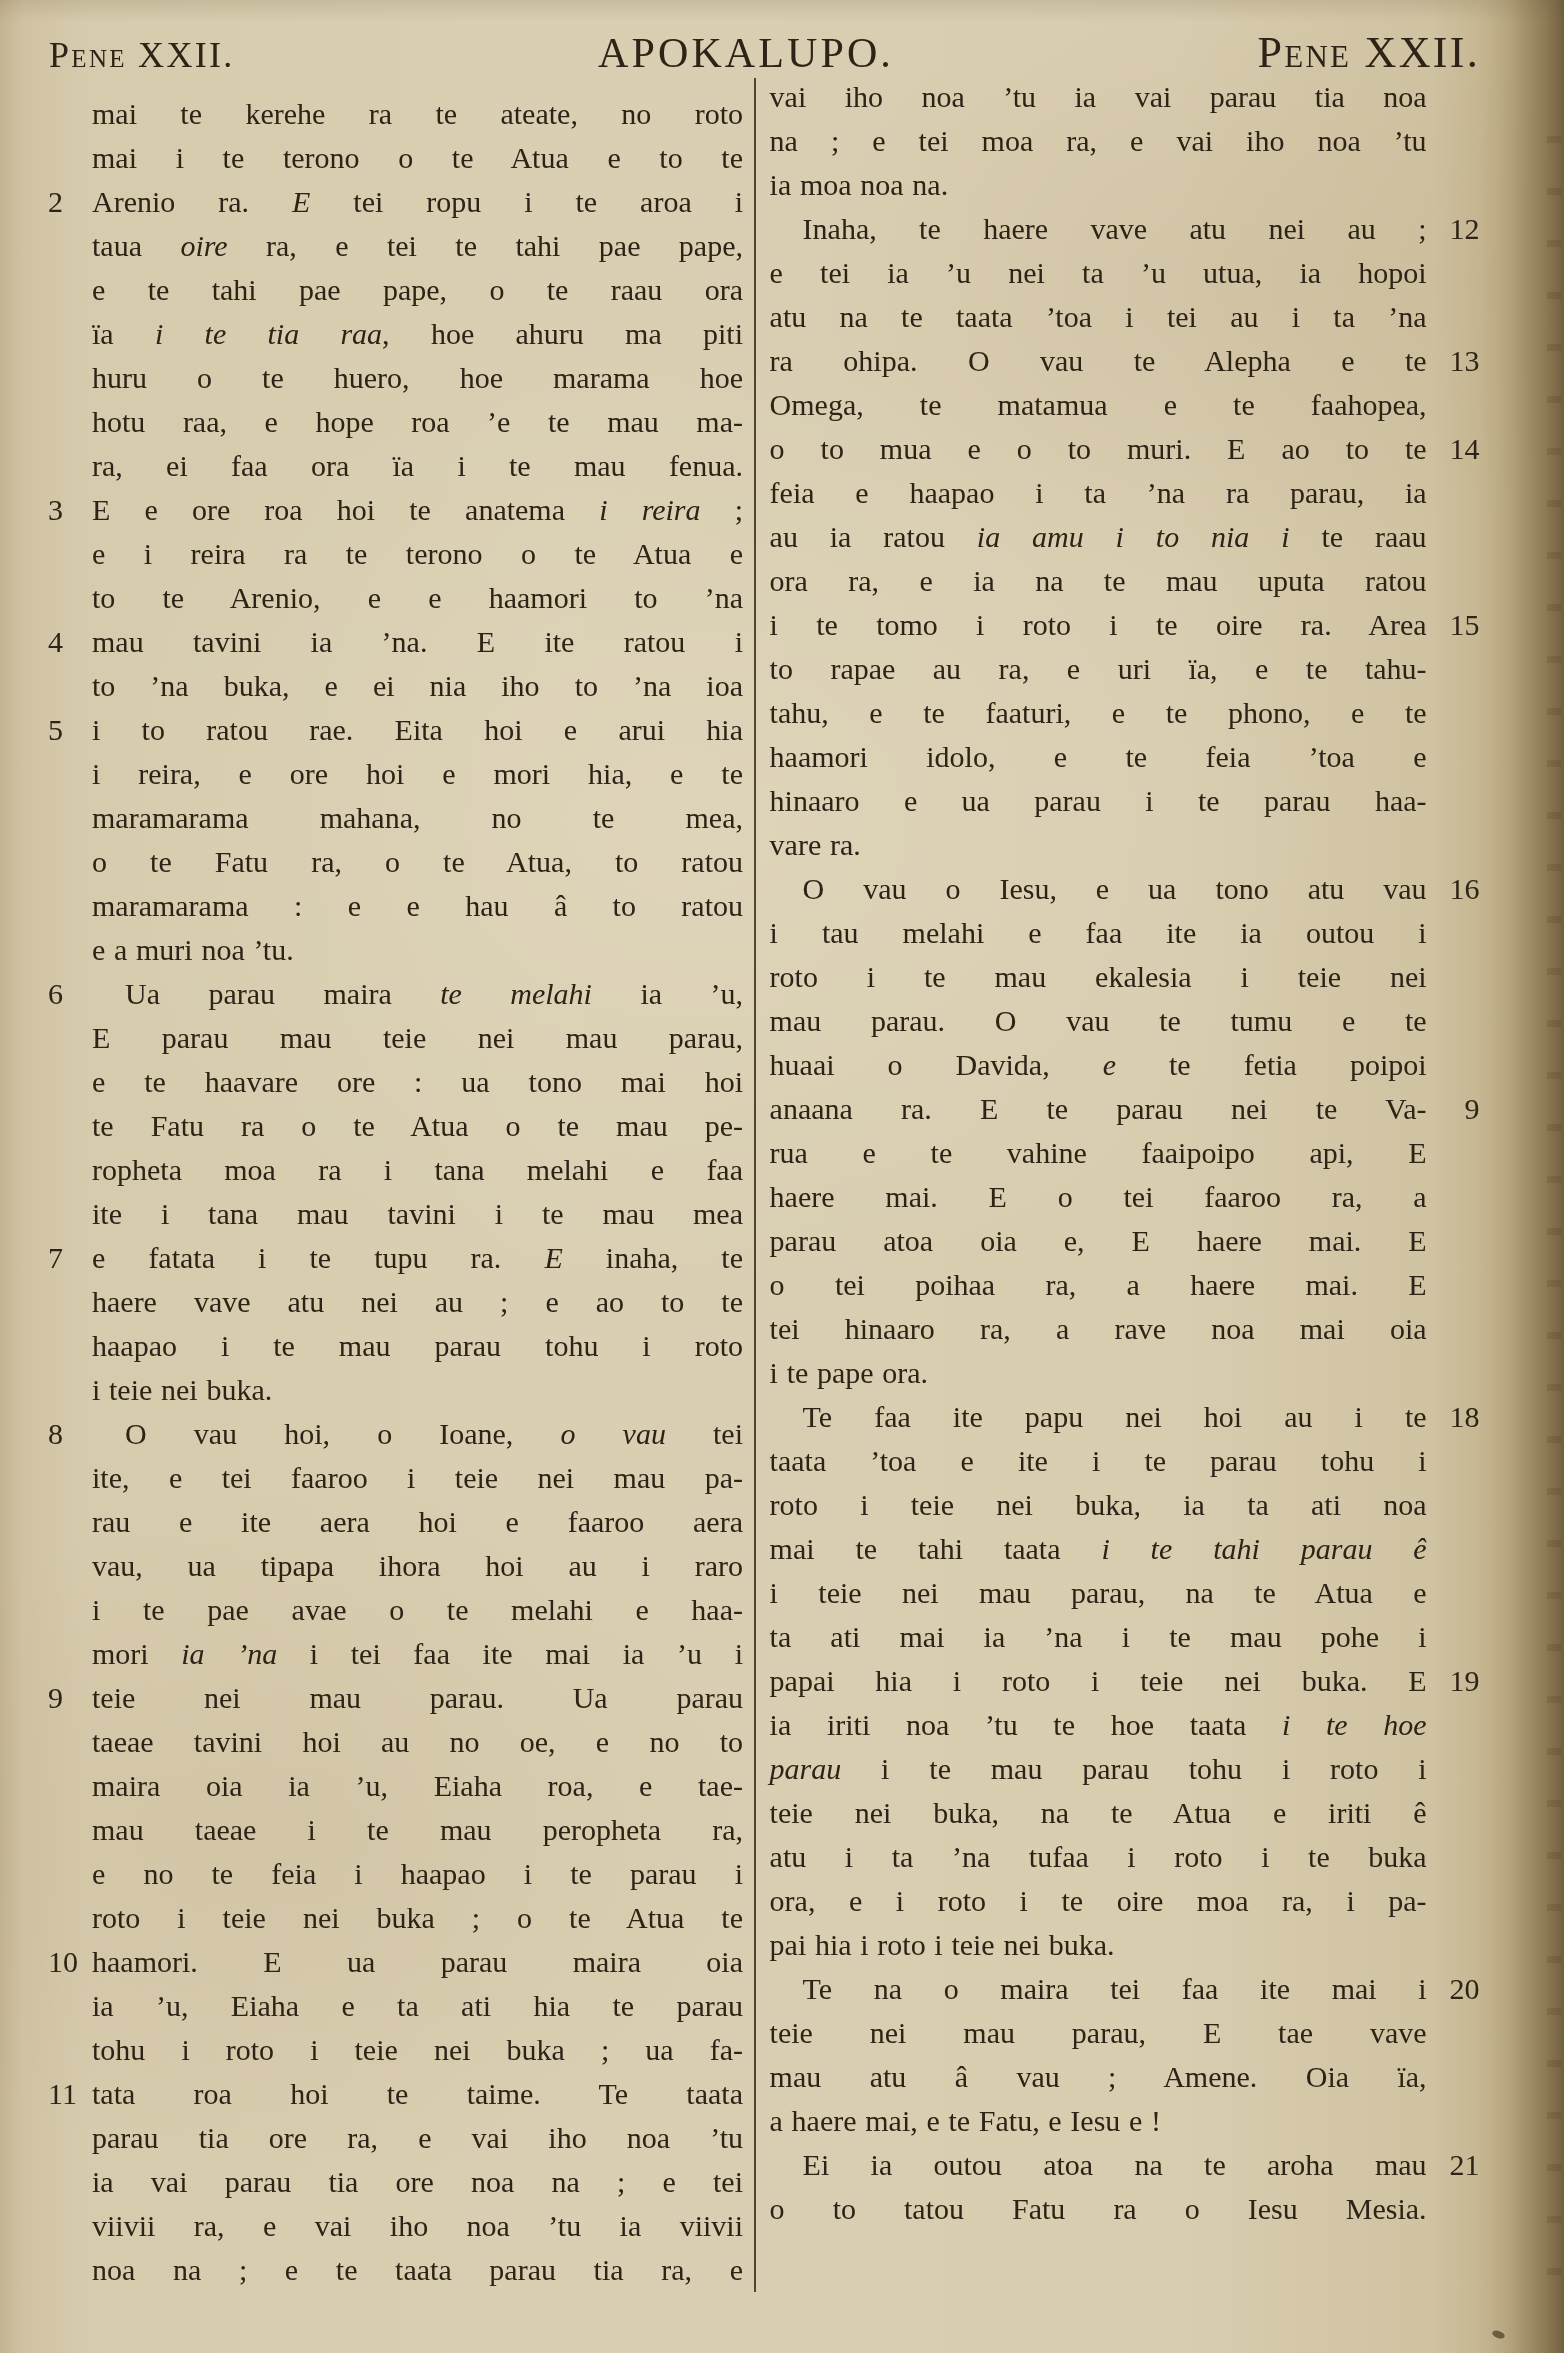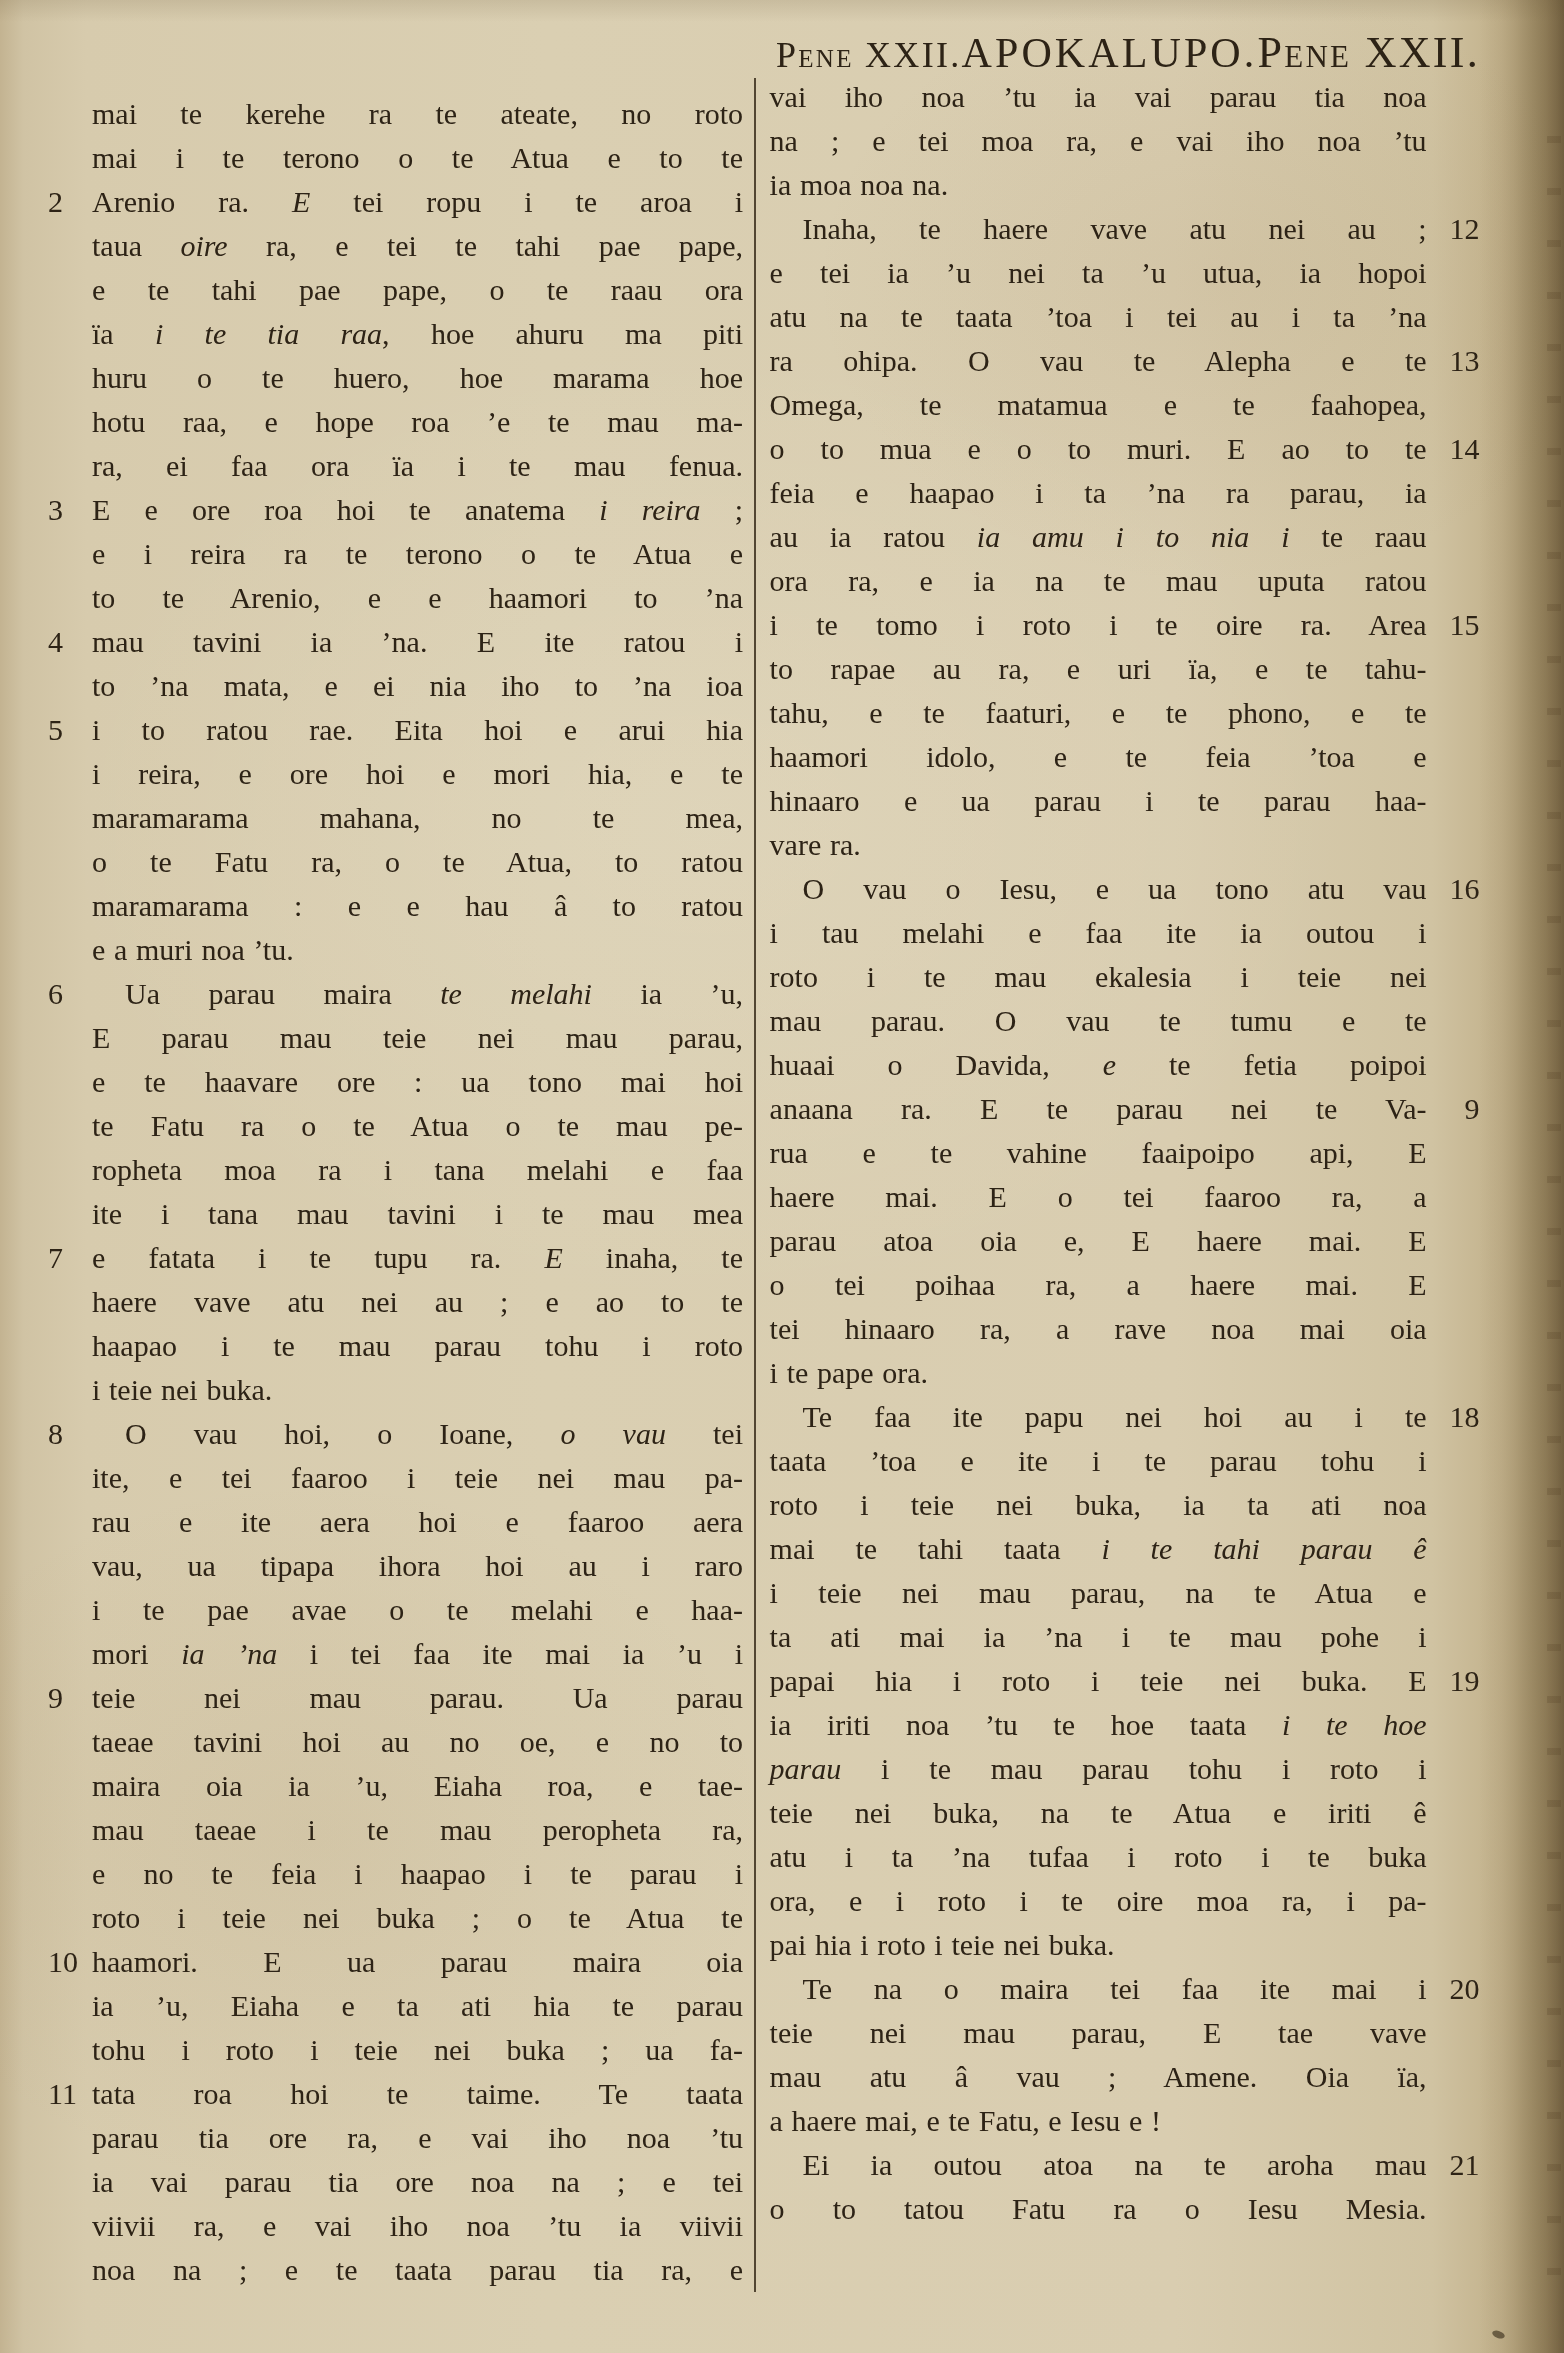--- a/index.html
+++ b/index.html
@@ -39,21 +39,21 @@
     opacity:.65;
     border-radius:6.3px;
     pointer-events:none;
   }
   .speck{
     position:absolute; right:61px; bottom:15.6px; width:12.5px; height:7px;
     background:rgba(52,40,22,.6); border-radius:50%; transform:rotate(20deg);
   }
   .header{
     position:absolute; left:49px; right:85px; top:27px;
-    display:flex; justify-content:flex-end; align-items:baseline;
+    display:flex; justify-content:space-between; align-items:baseline;
   }
   .head-left{
     font-size:36px; font-variant:small-caps; letter-spacing:2.3px;
   }
   .head-center{
     font-size:42px; letter-spacing:3.1px;
   }
   .head-right{
     font-size:44px; font-variant:small-caps; letter-spacing:2.3px;
   }
@@ -109,21 +109,21 @@
         <div class="line">taua <i>oire</i> ra, e tei te tahi pae pape,</div>
         <div class="line">e te tahi pae pape, o te raau ora</div>
         <div class="line">ïa <i>i te tia raa</i>, hoe ahuru ma piti</div>
         <div class="line">huru o te huero, hoe marama hoe</div>
         <div class="line">hotu raa, e hope roa ’e te mau ma-</div>
         <div class="line">ra, ei faa ora ïa i te mau fenua.</div>
         <div class="line"><span class="vnum num-left">3</span>E e ore roa hoi te anatema <i>i reira</i> ;</div>
         <div class="line">e i reira ra te terono o te Atua e</div>
         <div class="line">to te Arenio, e e haamori to ’na</div>
         <div class="line"><span class="vnum num-left">4</span>mau tavini ia ’na. E ite ratou i</div>
-        <div class="line">to ’na mata, e ei nia iho to ’na ioa</div>
+        <div class="line">to ’na buka, e ei nia iho to ’na ioa</div>
         <div class="line"><span class="vnum num-left">5</span>i to ratou rae. Eita hoi e arui hia</div>
         <div class="line">i reira, e ore hoi e mori hia, e te</div>
         <div class="line">maramarama mahana, no te mea,</div>
         <div class="line">o te Fatu ra, o te Atua, to ratou</div>
         <div class="line">maramarama : e e hau â to ratou</div>
         <div class="line end">e a muri noa ’tu.</div>
         <div class="line indent"><span class="vnum num-left">6</span>Ua parau maira <i>te melahi</i> ia ’u,</div>
         <div class="line">E parau mau teie nei mau parau,</div>
         <div class="line">e te haavare ore : ua tono mai hoi</div>
         <div class="line">te Fatu ra o te Atua o te mau pe-</div>

